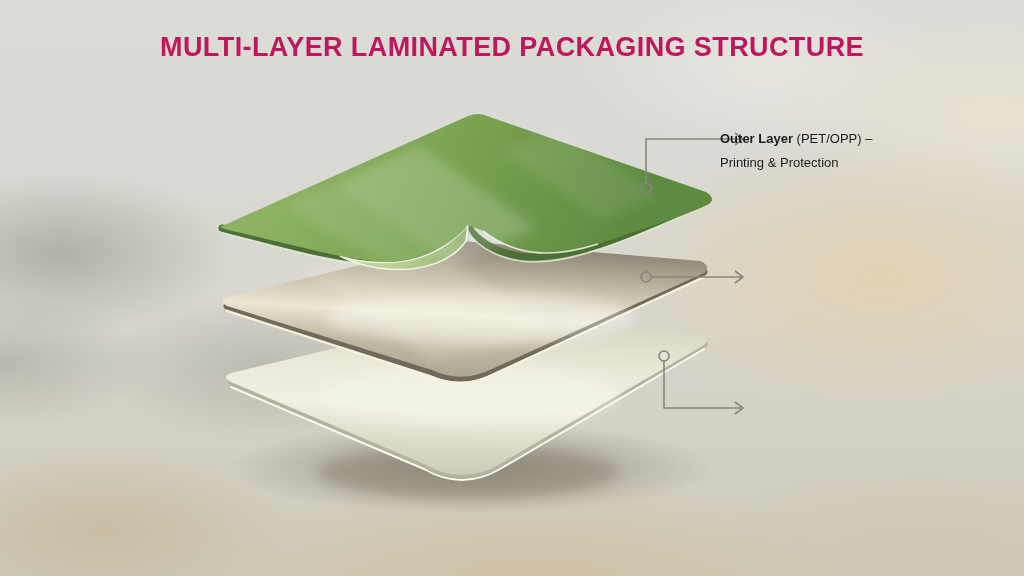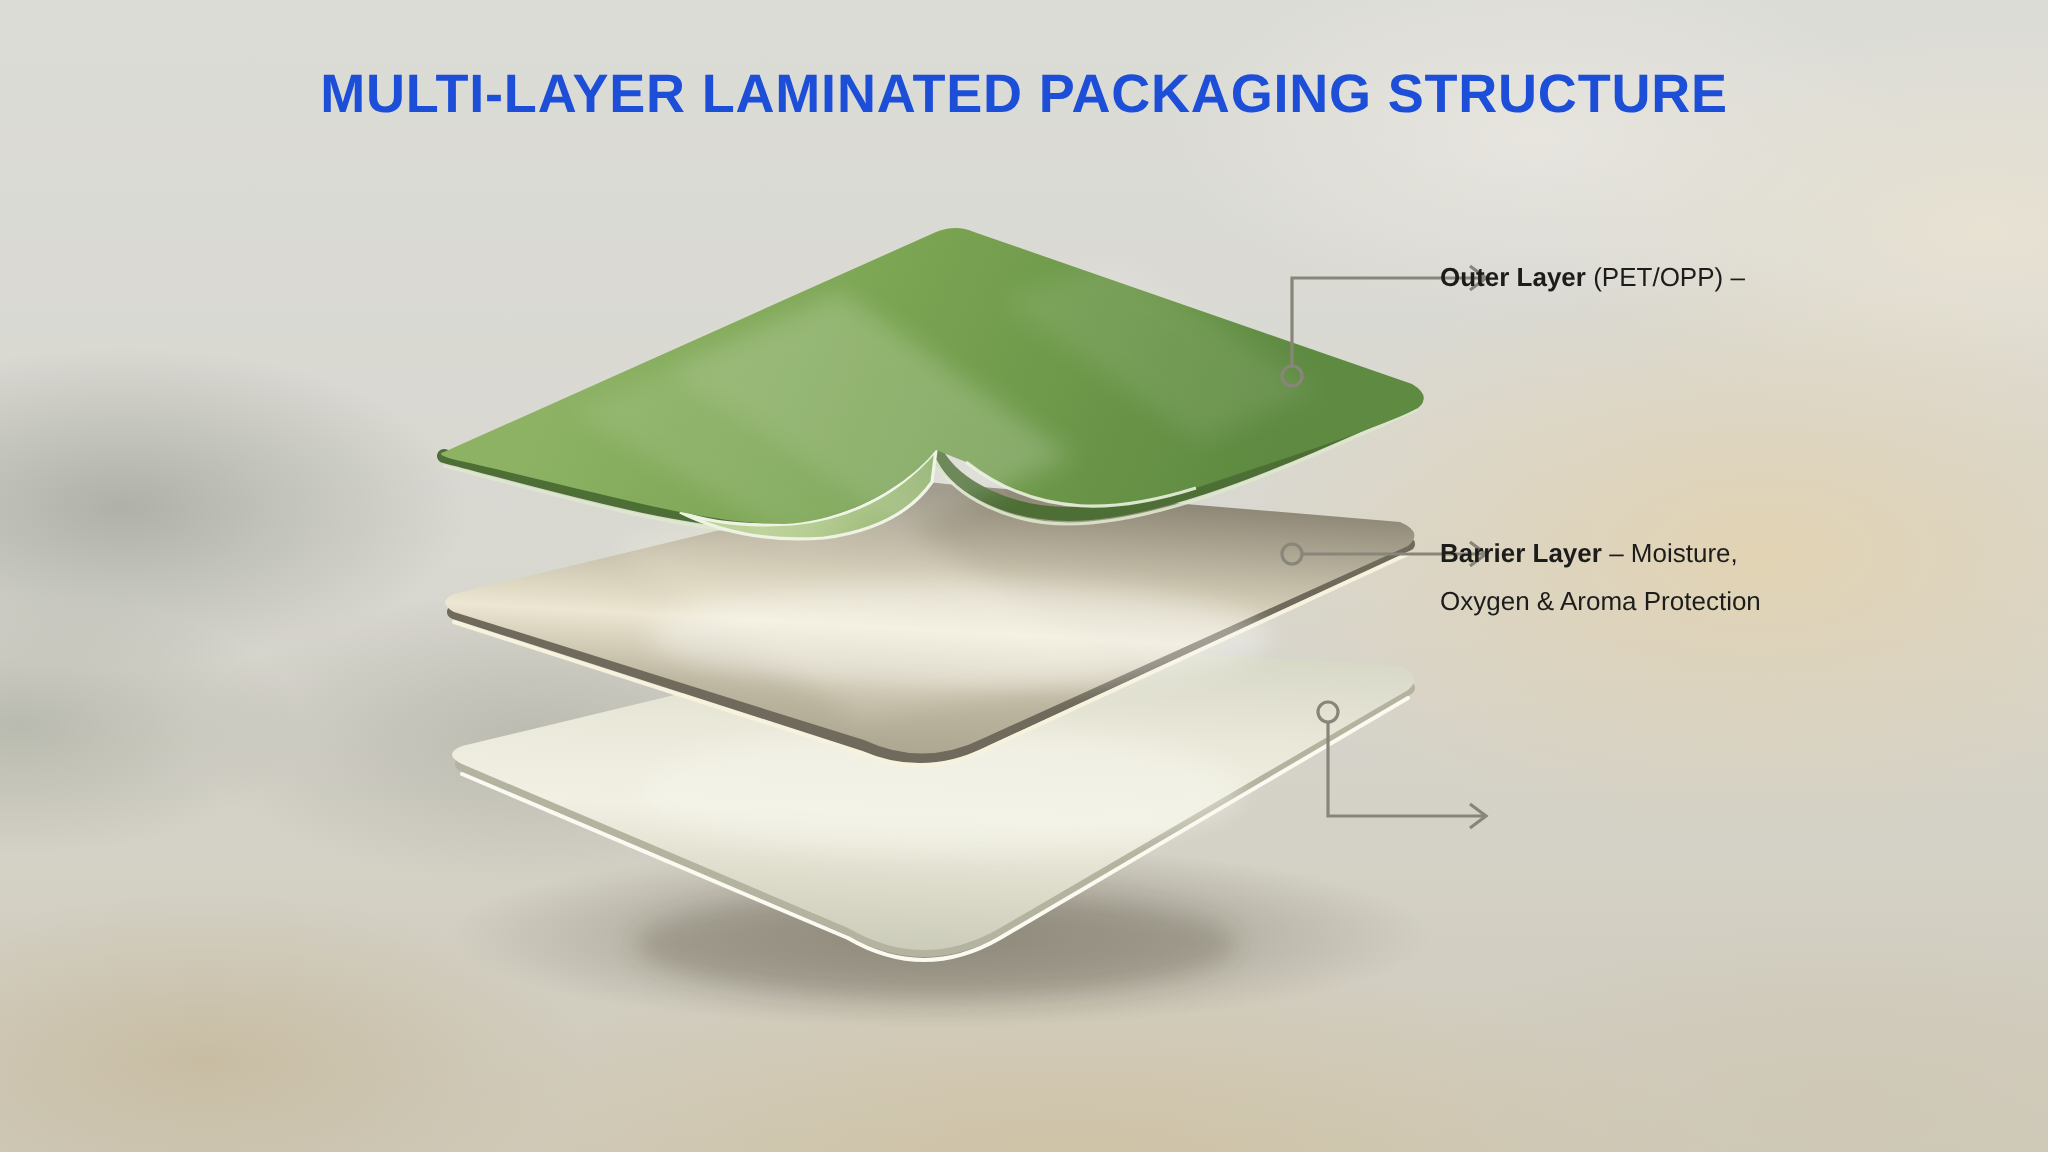--- a/index.html
+++ b/index.html
@@ -16,21 +16,21 @@
       radial-gradient(26% 20% at 10% 92%, rgba(196,181,149,.65), rgba(196,181,149,0) 72%),
       radial-gradient(45% 26% at 52% 102%, rgba(208,193,160,.8), rgba(208,193,160,0) 72%),
       radial-gradient(30% 22% at 90% 95%, rgba(205,196,176,.5), rgba(205,196,176,0) 70%),
       linear-gradient(180deg,#dcdcd7 0%,#d8d7d0 50%,#cfcaba 100%);
   }
   .scene{position:absolute;inset:0;}
   svg.stack{position:absolute;left:0;top:0;}
   .page-title{
     position:absolute;top:31px;left:0;width:1024px;text-align:center;
     font-size:27px;line-height:32px;font-weight:700;letter-spacing:.4px;
-    color:#1d4ed8;margin:0;
+    color:#be185d;margin:0;
   }
   .layer-label{
     position:absolute;left:720px;width:256px;
     font-size:13px;line-height:23.5px;color:#1c1c1a;
   }
   .layer-label .b{font-weight:700;}
   #label-outer{top:127px;}
   #label-barrier{top:265px;}
   #label-sealant{top:396px;}
 </style>
@@ -126,21 +126,18 @@
         <path d="M 664 361 L 664 408 L 742 408"></path>
         <path d="M 735 402 L 743 408 L 735 414"></path>
       </g>
     </g>
   </svg>
 
   <h1 class="page-title">MULTI-LAYER LAMINATED PACKAGING STRUCTURE</h1>
 
   <div class="layer-label" id="label-outer">
     <span class="b">Outer Layer</span><span> (PET/OPP) –</span>
+    <div>Printing &amp; Protection</div>
   </div>
 
-  <div class="layer-label" id="label-barrier">
-    <span class="b">Barrier Layer</span><span> – Moisture,</span>
-    <div>Oxygen &amp; Aroma Protection</div>
-  </div>
 
 
 </div>
 
 </body></html>

